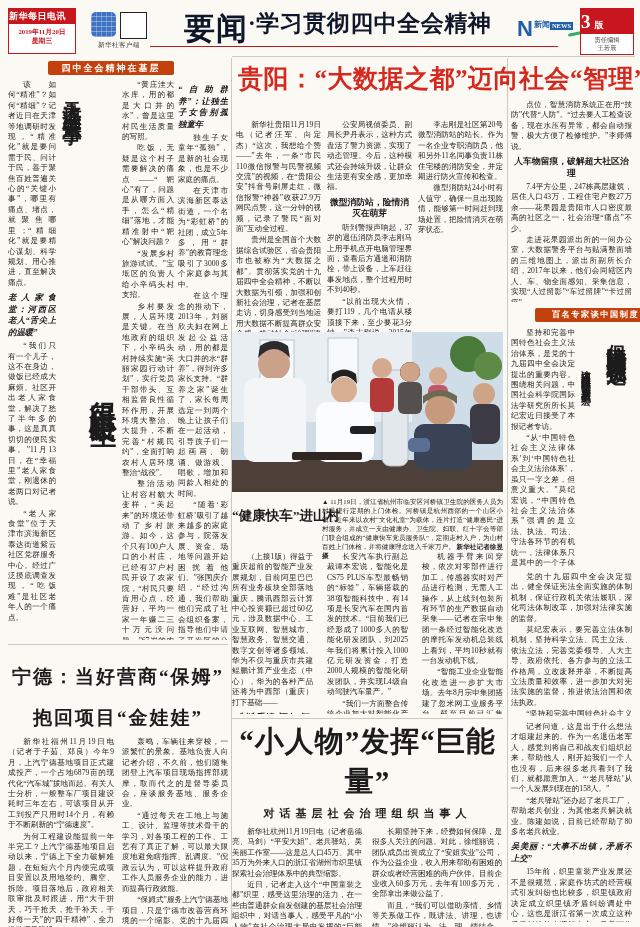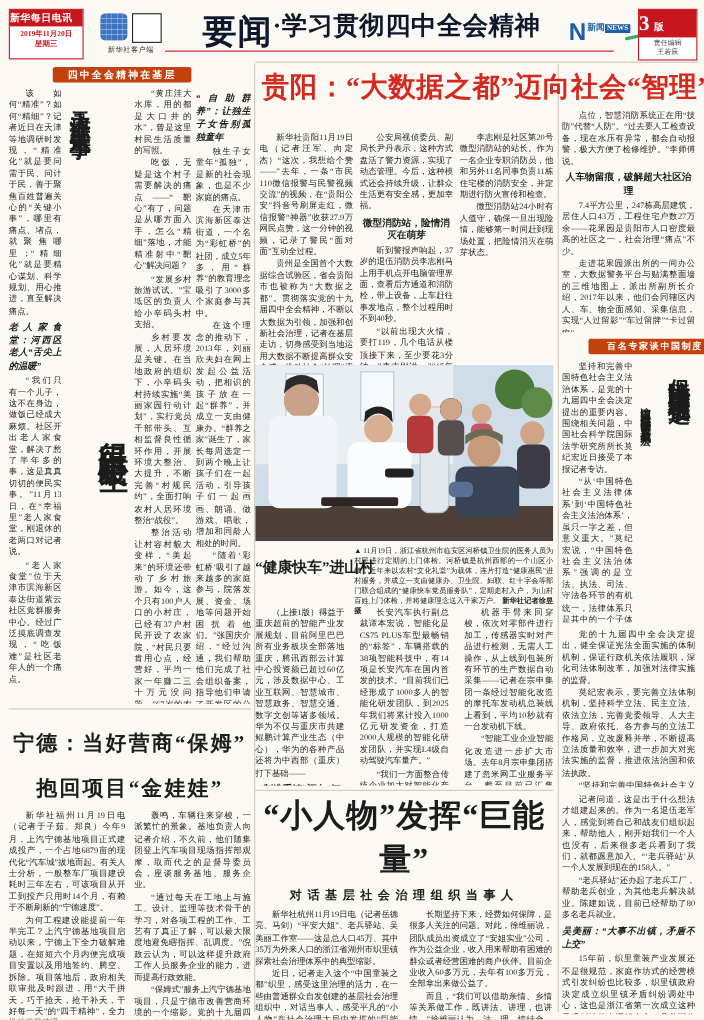--- a/index.html
+++ b/index.html
@@ -161,21 +161,21 @@
         <div class="para">“黄庄洼大水库，用的都是大口井的水”，曾是这里村民生活质量的写照。</div>
         <div class="para">吃饭，无疑是这个村子需要解决的痛点——“靶心”有了，问题是从哪方面入手，怎么“精细”落地，才能精准射中“靶心”解决问题？</div>
         <div class="para">“发展乡村旅游试试。”宝坻区的负责人给小辛码头村支招。</div>
         <div class="para">乡村要发展，人居环境是关键。在当地政府的组织下，小辛码头村持续实施“美丽家园行动计划”，实行党员干部带头、互相监督良性循环作用，开展环境大整治、大提升，不断完善“村规民约”，全面打响农村人居环境整治“战役”。</div>
         <div class="para">整治活动让村容村貌大变样，“美起来”的环境还带动了乡村旅游。如今，这个只有100户人口的小村庄，已经有37户村民开设了农家院，“村民只要肯用心点，经营好，平均一家一年赚二三十万元没问题。”67岁的农家院当家人自豪地说。</div>
       </div>
     <div class="col tj-c3">
         <div class="subhead-kai">“自助群养”：让独生子女告别孤独童年</div>
         <div class="para">独生子女童年“孤独”，是新的社会现象，也是不少家庭的痛点。</div>
         <div class="para">在天津市滨海新区泰达街道，一个名为“彩虹桥”的社团，成立5年多，用“群养”的教育理念吸引了3000多个家庭参与其中。</div>
-        <div class="para">在这个理念的推动下，2013年，刘丽欣夫妇在网上发起公益活动，把相识的孩子放在一起“群养”，并成立一支由健康办。“群养之家”诞生了，家长每周选定一到两个晚上让孩子们在一起活动，引导孩子们一起画画、朗诵、做游戏、唱歌，增加和同龄人相处的时间。</div>
+        <div class="para">在这个理念的推动下，2013年，刘丽欣夫妇在网上发起公益活动，用的都是大口井的水“群养”，得到许多家长支持。“群养之家”诞生了，家长每周选定一到两个晚上让孩子们在一起活动，引导孩子们一起画画、朗诵、做游戏、唱歌，增加和同龄人相处的时间。</div>
         <div class="para">“随着‘彩虹桥’吸引了越来越多的家庭参与，院落发展、资金、场地等问题开始困扰着他们。”张国庆介绍，“经过沟通，我们帮助他们完成了社会组织备案，指导他们申请了开发区的公益创投项目，并为他们在多个社区开放了固定活动场地。”</div>
       </div>
   </div>
 
   <div class="abs nd">
     <div class="nd-h">宁德：当好营商“保姆”</div>
     <div class="nd-h">抱回项目“金娃娃”</div>
     <div class="nd-cols">
       <div class="col">
           <div class="para">新华社福州11月19日电（记者于子茹、郑良）今年9月，上汽宁德基地项目正式建成投产，一个占地6879亩的现代化“汽车城”拔地而起。有关人士分析，一般整车厂项目建设耗时三年左右，可该项目从开工到投产只用时14个月，有赖于不断刷新的“宁德速度”。</div>

